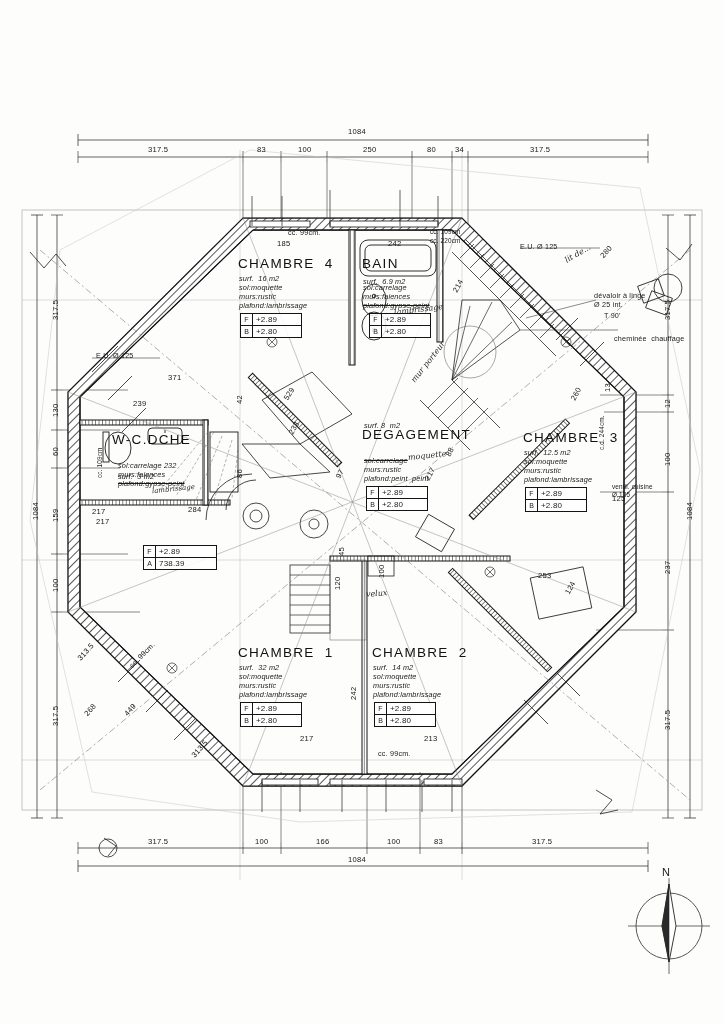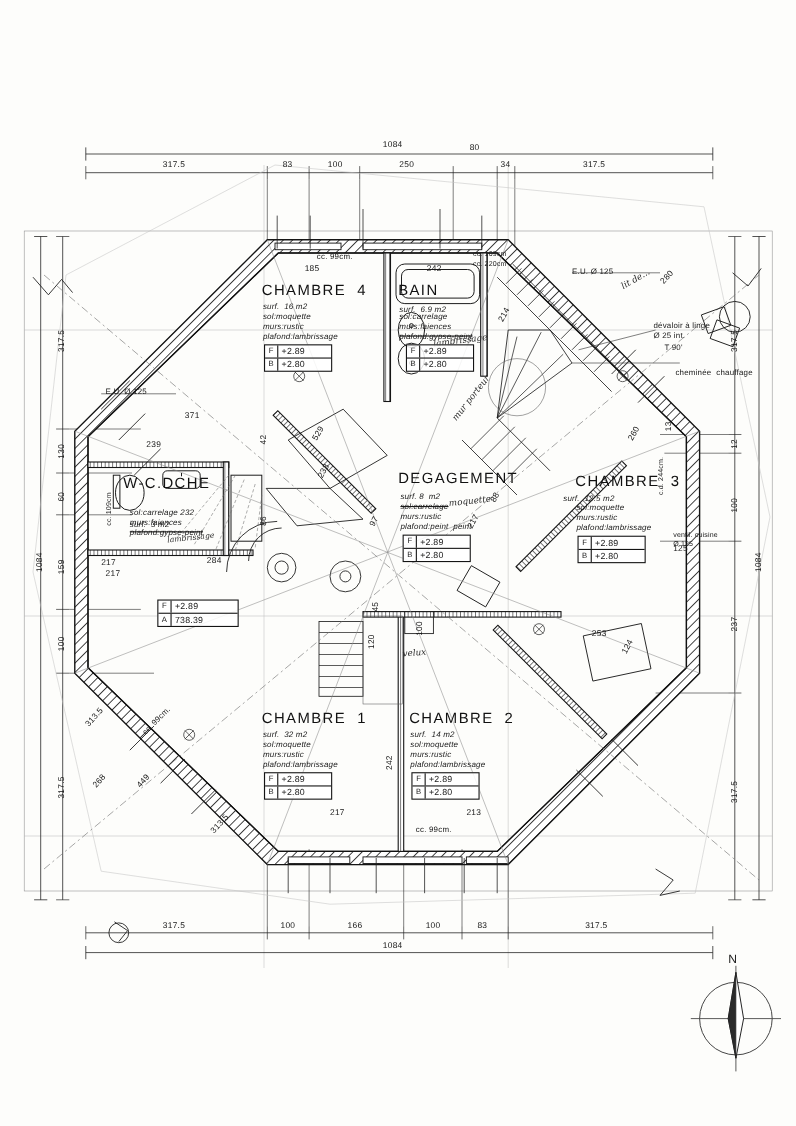--- a/index.html
+++ b/index.html
@@ -412,38 +412,38 @@
         <div class="lvlkey">F</div>
         <div class="lvlval">+2.89</div>
       </div>
     <div class="lvlrow">
         <div class="lvlkey">B</div>
         <div class="lvlval">+2.80</div>
       </div>
   </div>
 
   <div class="txt room-title" style="left:362px;top:427px;">DEGAGEMENT</div>
-  <div class="txt room-spec" style="left:364px;top:447px;">surf. 8  m2</div>
+  <div class="txt room-spec" style="left:364px;top:421px;">surf. 8  m2</div>
   <div class="txt room-spec strike" style="left:364px;top:456px;">sol:carrelage</div>
   <div class="txt hand" style="left:408px;top:452px;transform:rotate(-6deg);">moquette</div>
   <div class="txt room-spec" style="left:364px;top:465px;">murs:rustic</div>
   <div class="txt room-spec" style="left:364px;top:474px;">plafond:peint  peint</div>
   <div class="lvlbox" style="left:366px;top:486px;width:60px;">
     <div class="lvlrow">
         <div class="lvlkey">F</div>
         <div class="lvlval">+2.89</div>
       </div>
     <div class="lvlrow">
         <div class="lvlkey">B</div>
         <div class="lvlval">+2.80</div>
       </div>
   </div>
 
   <div class="txt room-title" style="left:523px;top:430px;">CHAMBRE  3</div>
-  <div class="txt room-spec" style="left:512px;top:448px;">surf.  12.5 m2</div>
+  <div class="txt room-spec" style="left:524px;top:448px;">surf.  12.5 m2</div>
   <div class="txt room-spec" style="left:524px;top:457px;">sol:moquette</div>
   <div class="txt room-spec" style="left:524px;top:466px;">murs:rustic</div>
   <div class="txt room-spec" style="left:524px;top:475px;">plafond:lambrissage</div>
   <div class="lvlbox" style="left:525px;top:487px;width:60px;">
     <div class="lvlrow">
         <div class="lvlkey">F</div>
         <div class="lvlval">+2.89</div>
       </div>
     <div class="lvlrow">
         <div class="lvlkey">B</div>
@@ -499,21 +499,21 @@
         <div class="lvlkey">A</div>
         <div class="lvlval">738.39</div>
       </div>
   </div>
 
   <div class="txt dim" style="left:348px;top:128px;">1084</div>
   <div class="txt dim" style="left:148px;top:146px;">317.5</div>
   <div class="txt dim" style="left:257px;top:146px;">83</div>
   <div class="txt dim" style="left:298px;top:146px;">100</div>
   <div class="txt dim" style="left:363px;top:146px;">250</div>
-  <div class="txt dim" style="left:427px;top:130px;">80</div>
+  <div class="txt dim" style="left:427px;top:146px;">80</div>
   <div class="txt dim" style="left:455px;top:146px;">34</div>
   <div class="txt dim" style="left:530px;top:146px;">317.5</div>
 
   <div class="txt dim" style="left:148px;top:838px;">317.5</div>
   <div class="txt dim" style="left:255px;top:838px;">100</div>
   <div class="txt dim" style="left:316px;top:838px;">166</div>
   <div class="txt dim" style="left:387px;top:838px;">100</div>
   <div class="txt dim" style="left:434px;top:838px;">83</div>
   <div class="txt dim" style="left:532px;top:838px;">317.5</div>
   <div class="txt dim" style="left:348px;top:856px;">1084</div>

